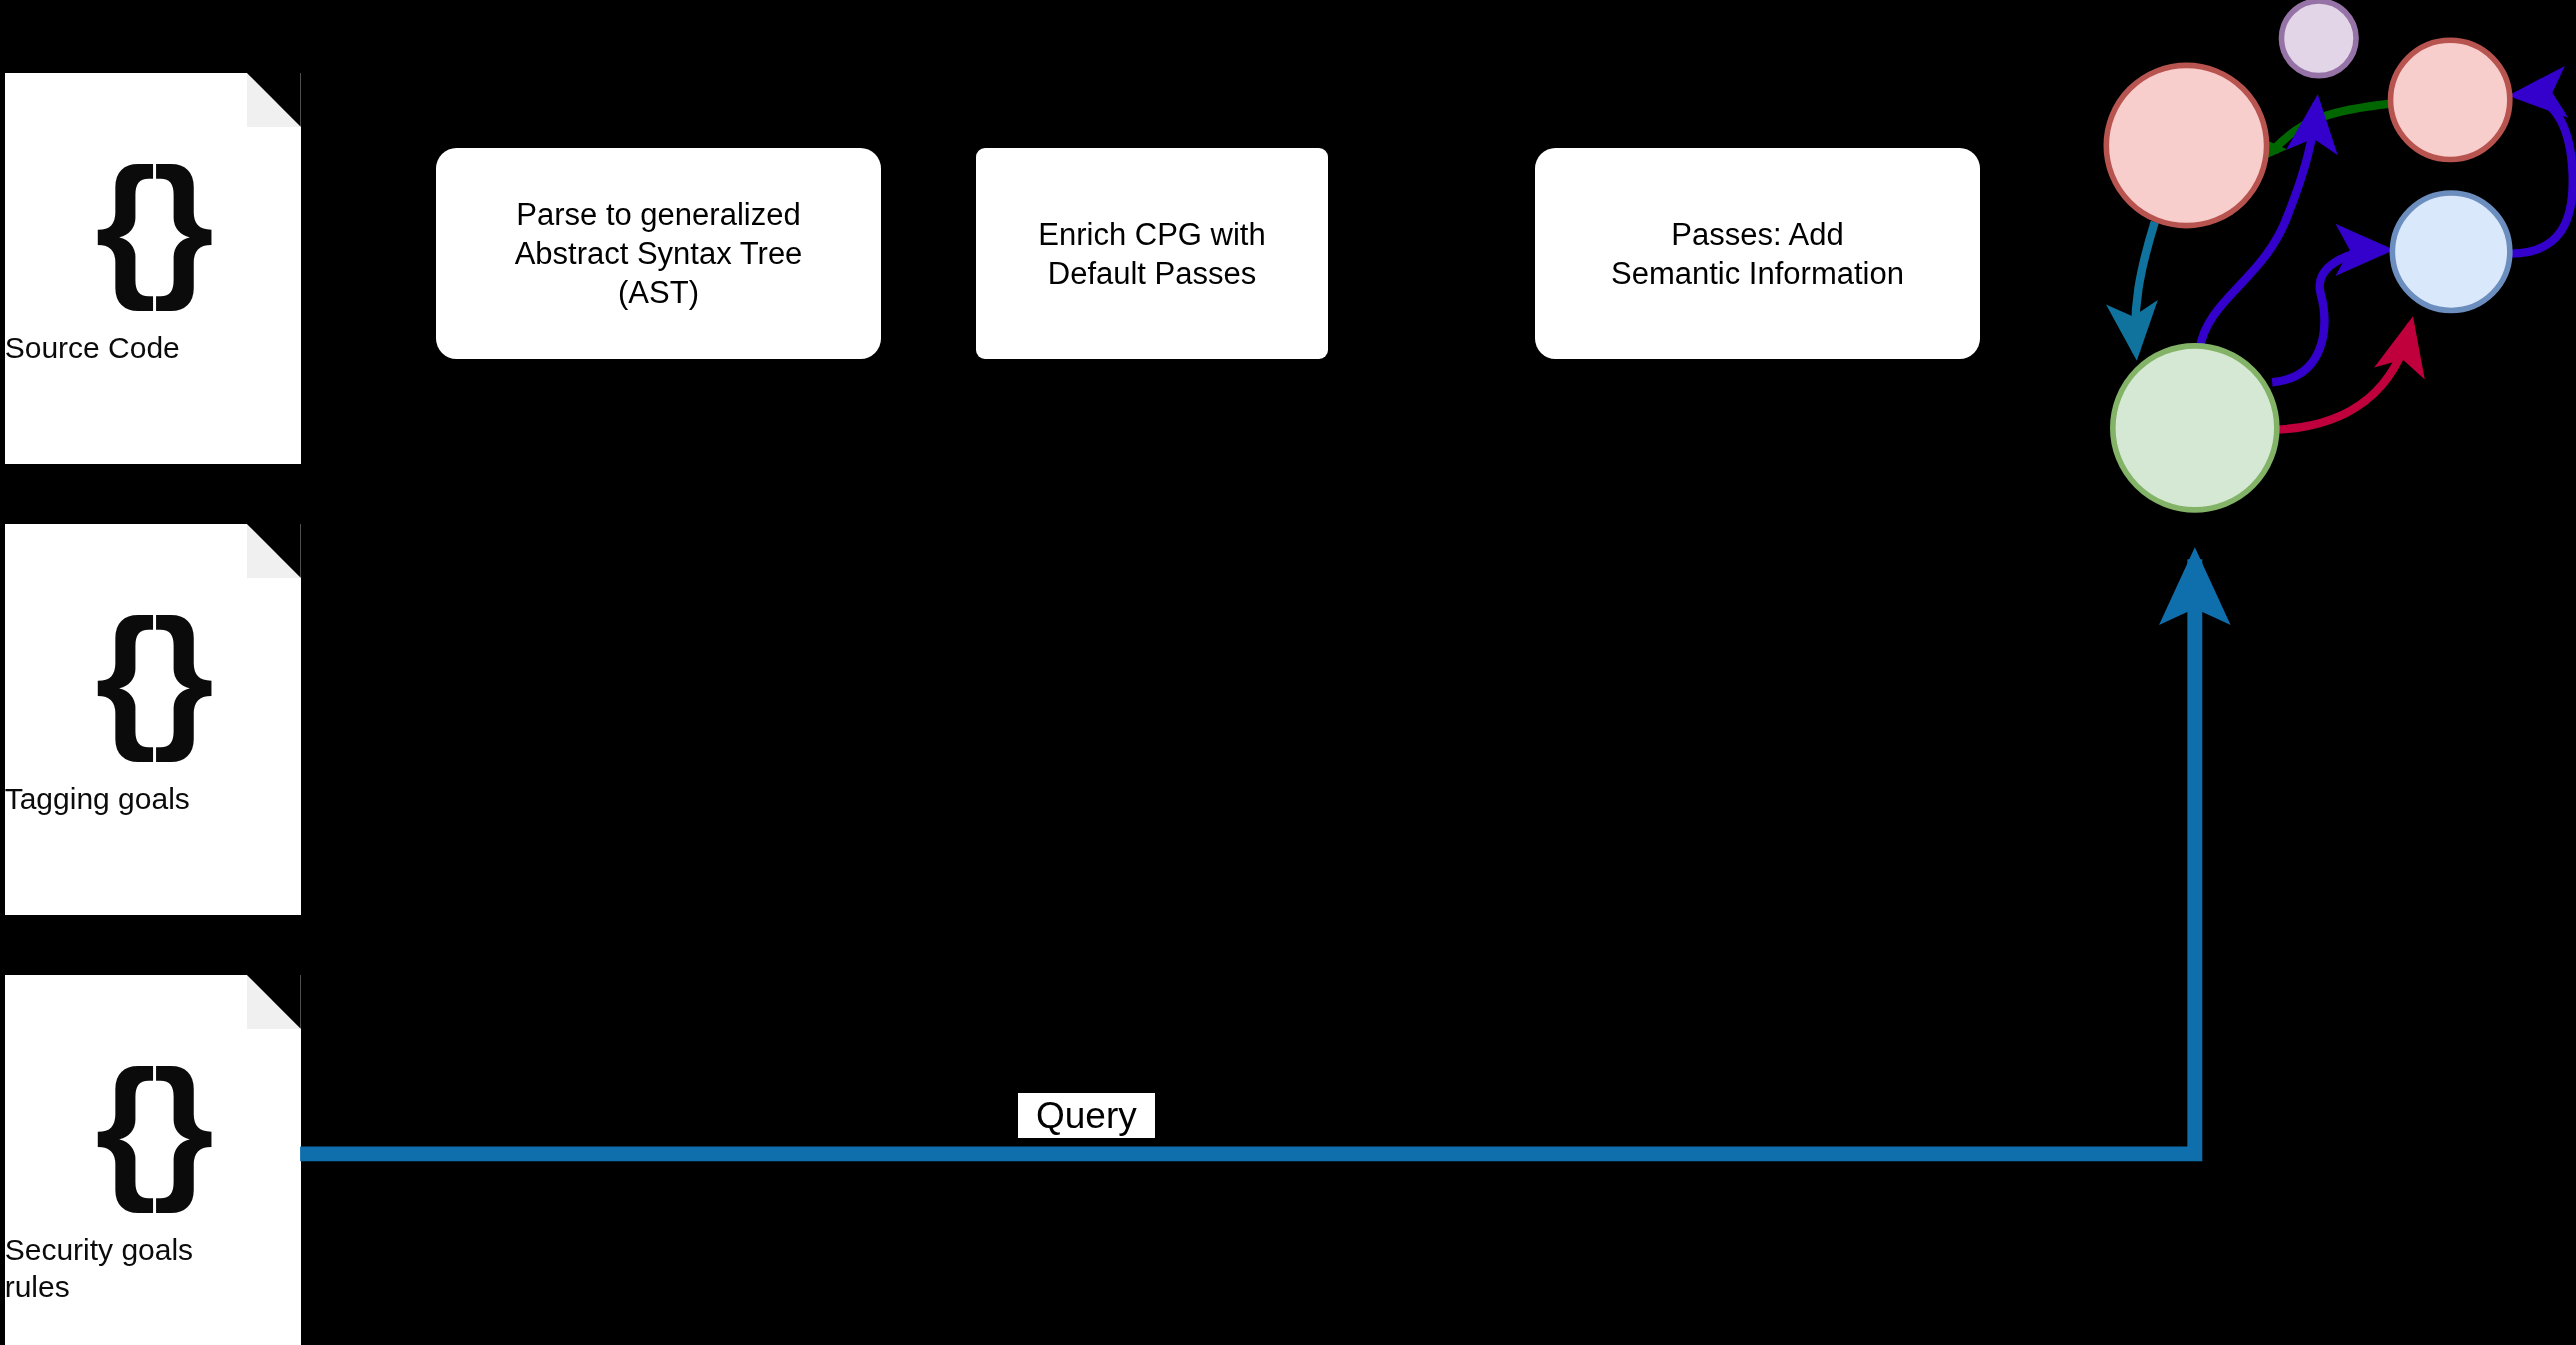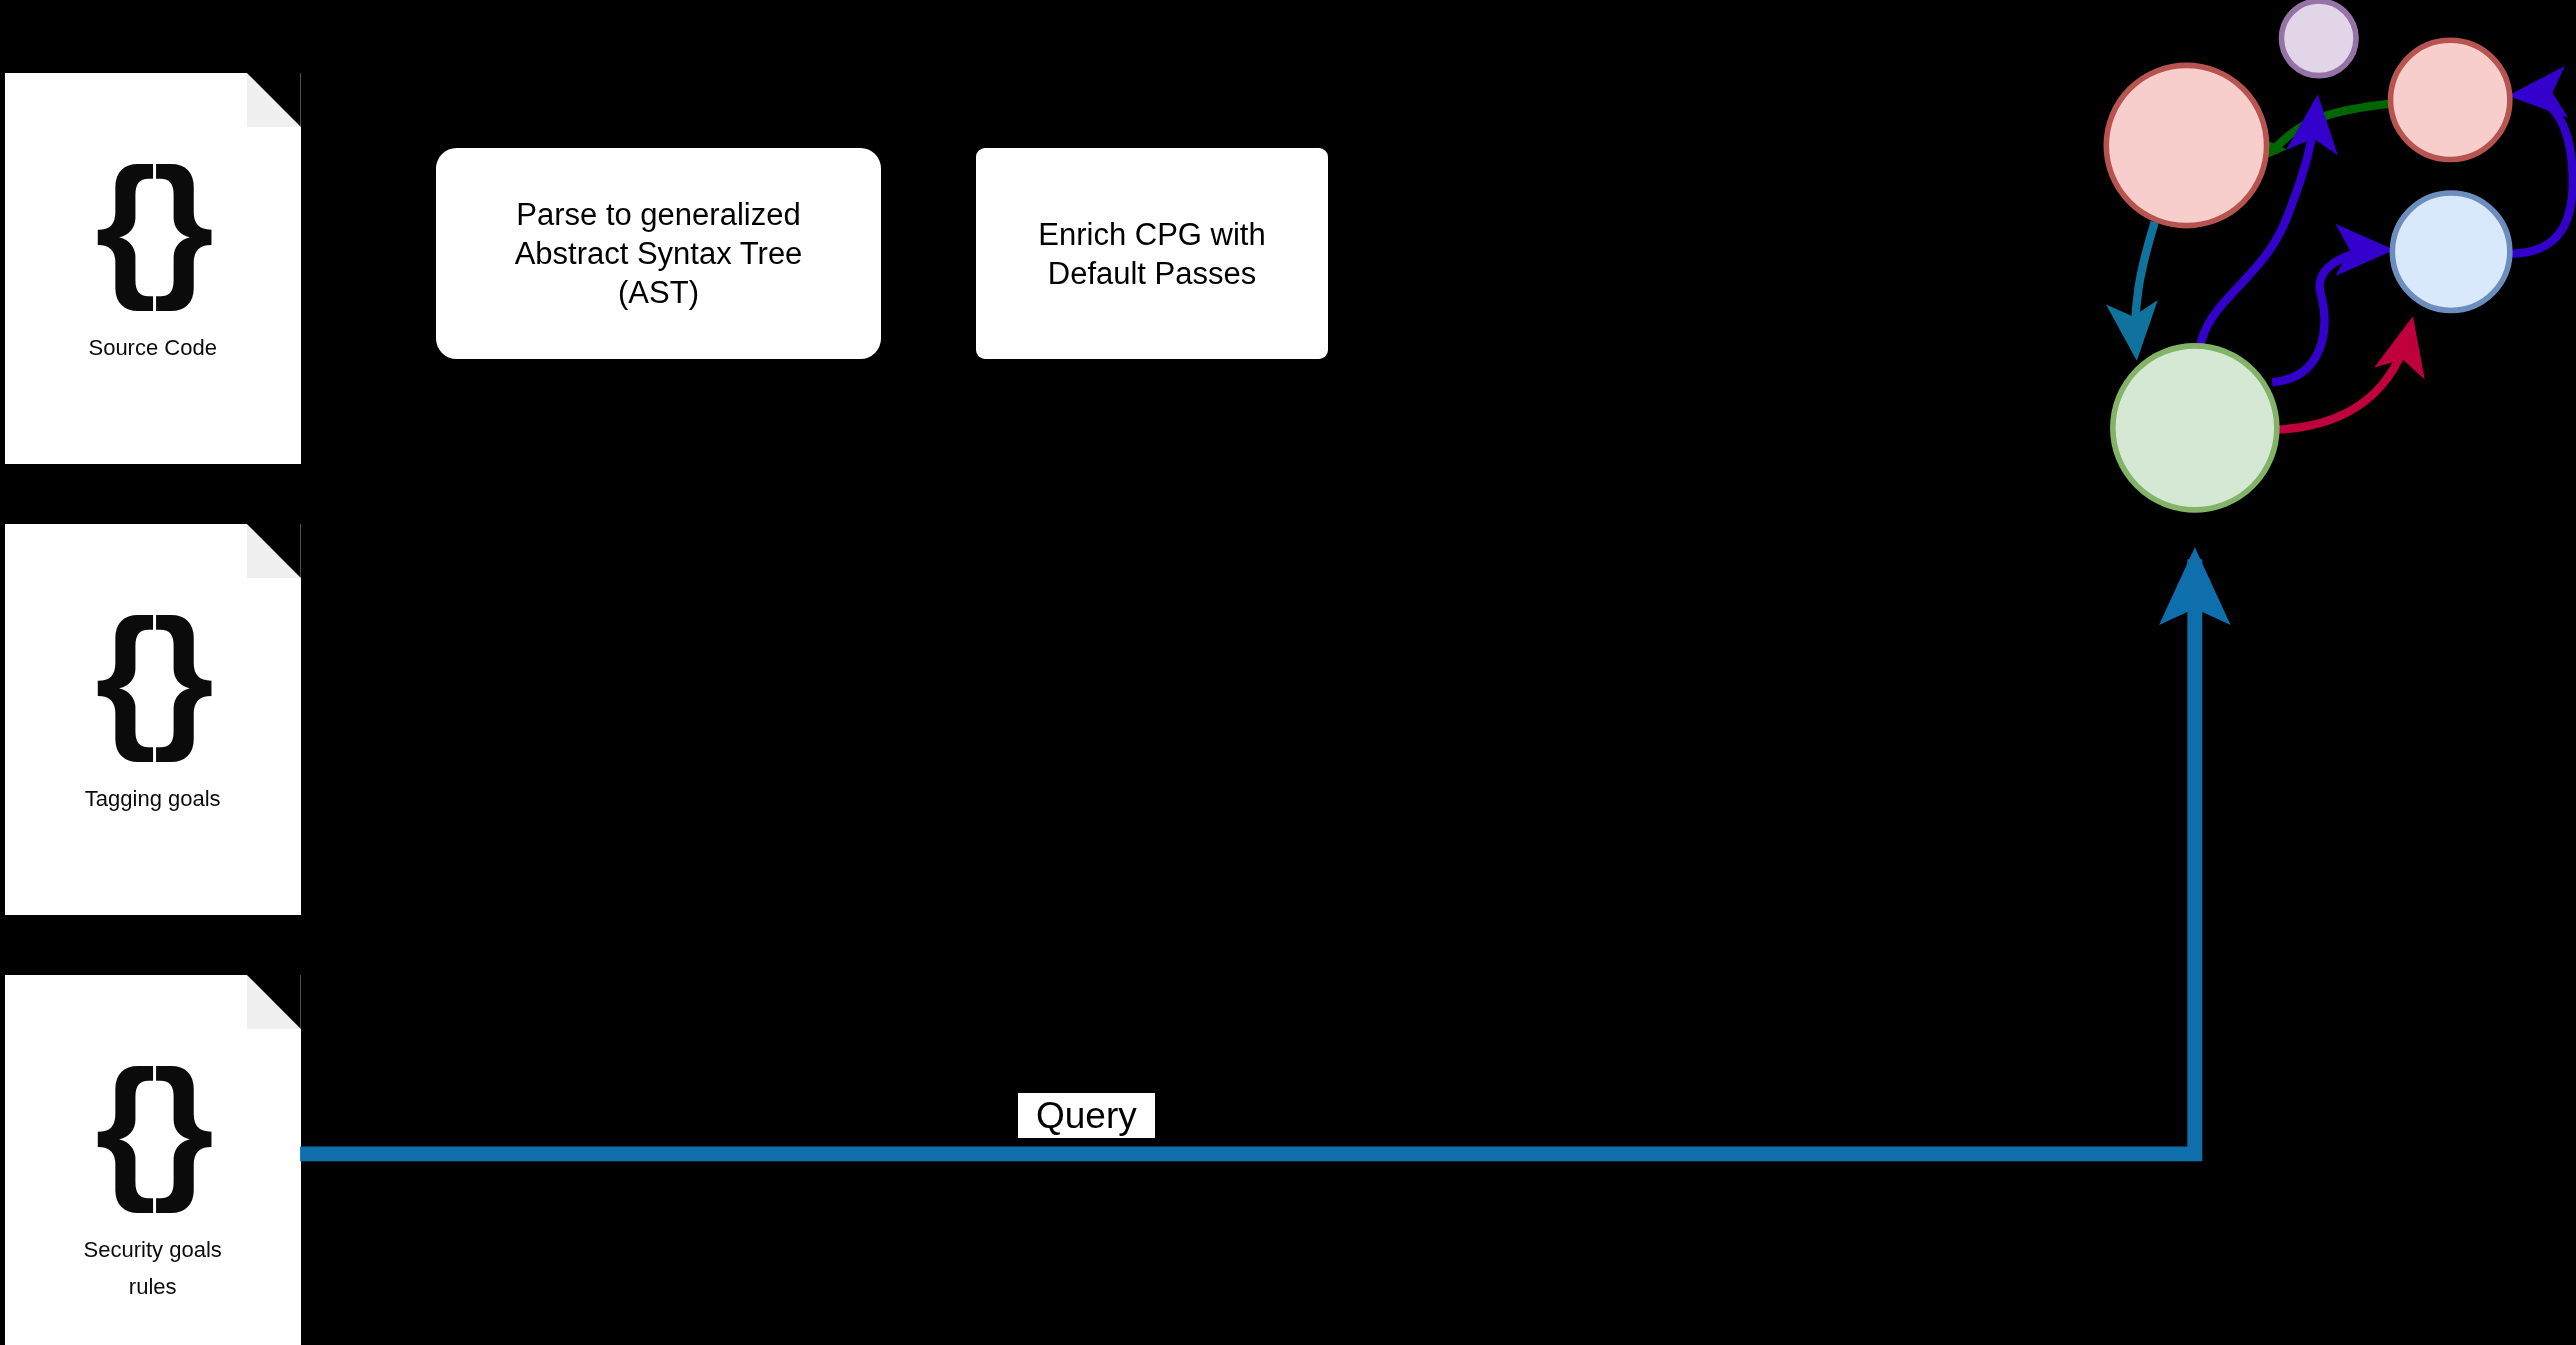--- a/index.html
+++ b/index.html
@@ -46,23 +46,22 @@
     right: 0;
     text-align: center;
     color: #0b0b0b;
     font-weight: 700;
     letter-spacing: -3.7px;
   }
   .doc .doc-label {
     position: absolute;
     left: 0;
     right: 0;
-    text-align: center;
     color: #0b0b0b;
-    font-size: 22px;
+    font-size: 30px;
     line-height: 37px;
     white-space: pre-line;
   }
 
   
   .procbox {
     position: absolute;
     background: #ffffff;
     border-radius: 20.5px;
     display: flex;
@@ -123,20 +122,22 @@
     <div class="braces" style="top: 65px; font-size: 157px; line-height: 172px;">{}</div>
     <div class="doc-label" style="top: 256px;">Security goals
 rules</div>
   </div>
 
   <div class="procbox" id="box-0" style="left: 417px; top: 148px; width: 445px; height: 211px; margin-left: 19px;">Parse to generalized
 Abstract Syntax Tree
 (AST)</div>
   <div class="procbox" id="box-1" style="left: 976px; top: 148px; width: 352px; height: 211px; border-radius: 9px;">Enrich CPG with
 Default Passes</div>
+  <div class="procbox" id="box-2" style="left: 1535px; top: 148px; width: 445px; height: 211px;">Passes: Add
+Semantic Information</div>
 
   <svg id="graph-layer" viewBox="0 0 2764 1444">
     <defs>
       <marker id="ah-green" markerWidth="7" markerHeight="7" refX="6" refY="3.5" orient="auto" markerUnits="strokeWidth">
         <path d="M7,3.5 L0,0.4 L1.7,3.5 L0,6.6 Z" fill="#006600"></path>
       </marker>
       <marker id="ah-purple" markerWidth="7" markerHeight="7" refX="6" refY="3.5" orient="auto" markerUnits="strokeWidth">
         <path d="M7,3.5 L0,0.4 L1.7,3.5 L0,6.6 Z" fill="#3300cc"></path>
       </marker>
       <marker id="ah-teal" markerWidth="7" markerHeight="7" refX="6" refY="3.5" orient="auto" markerUnits="strokeWidth">

